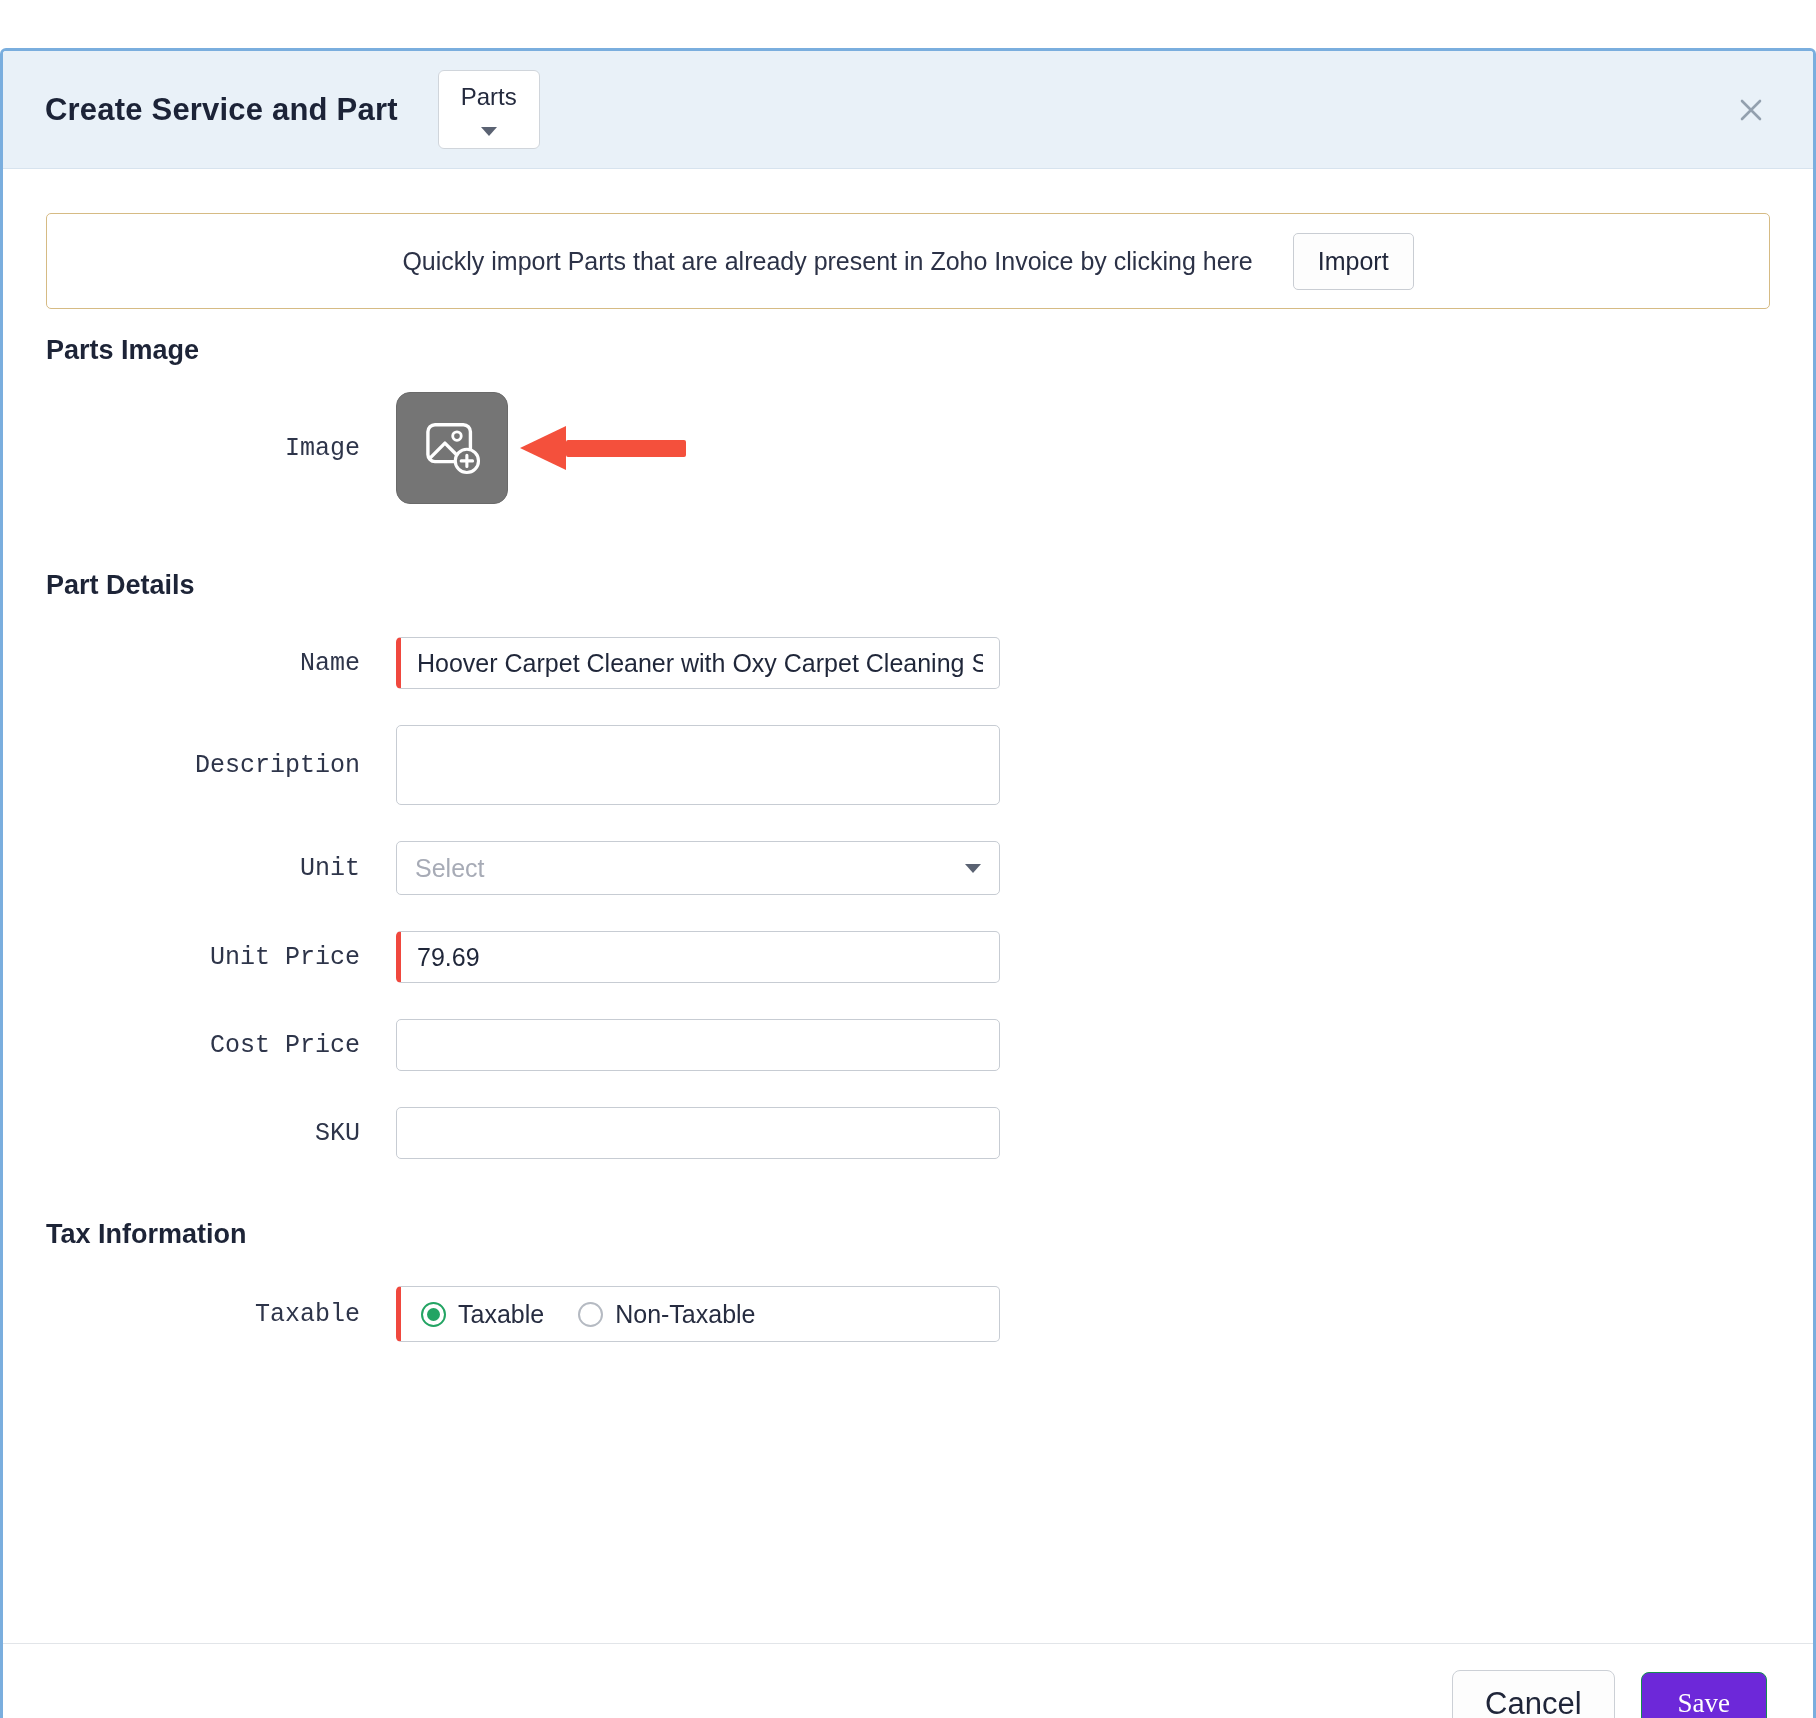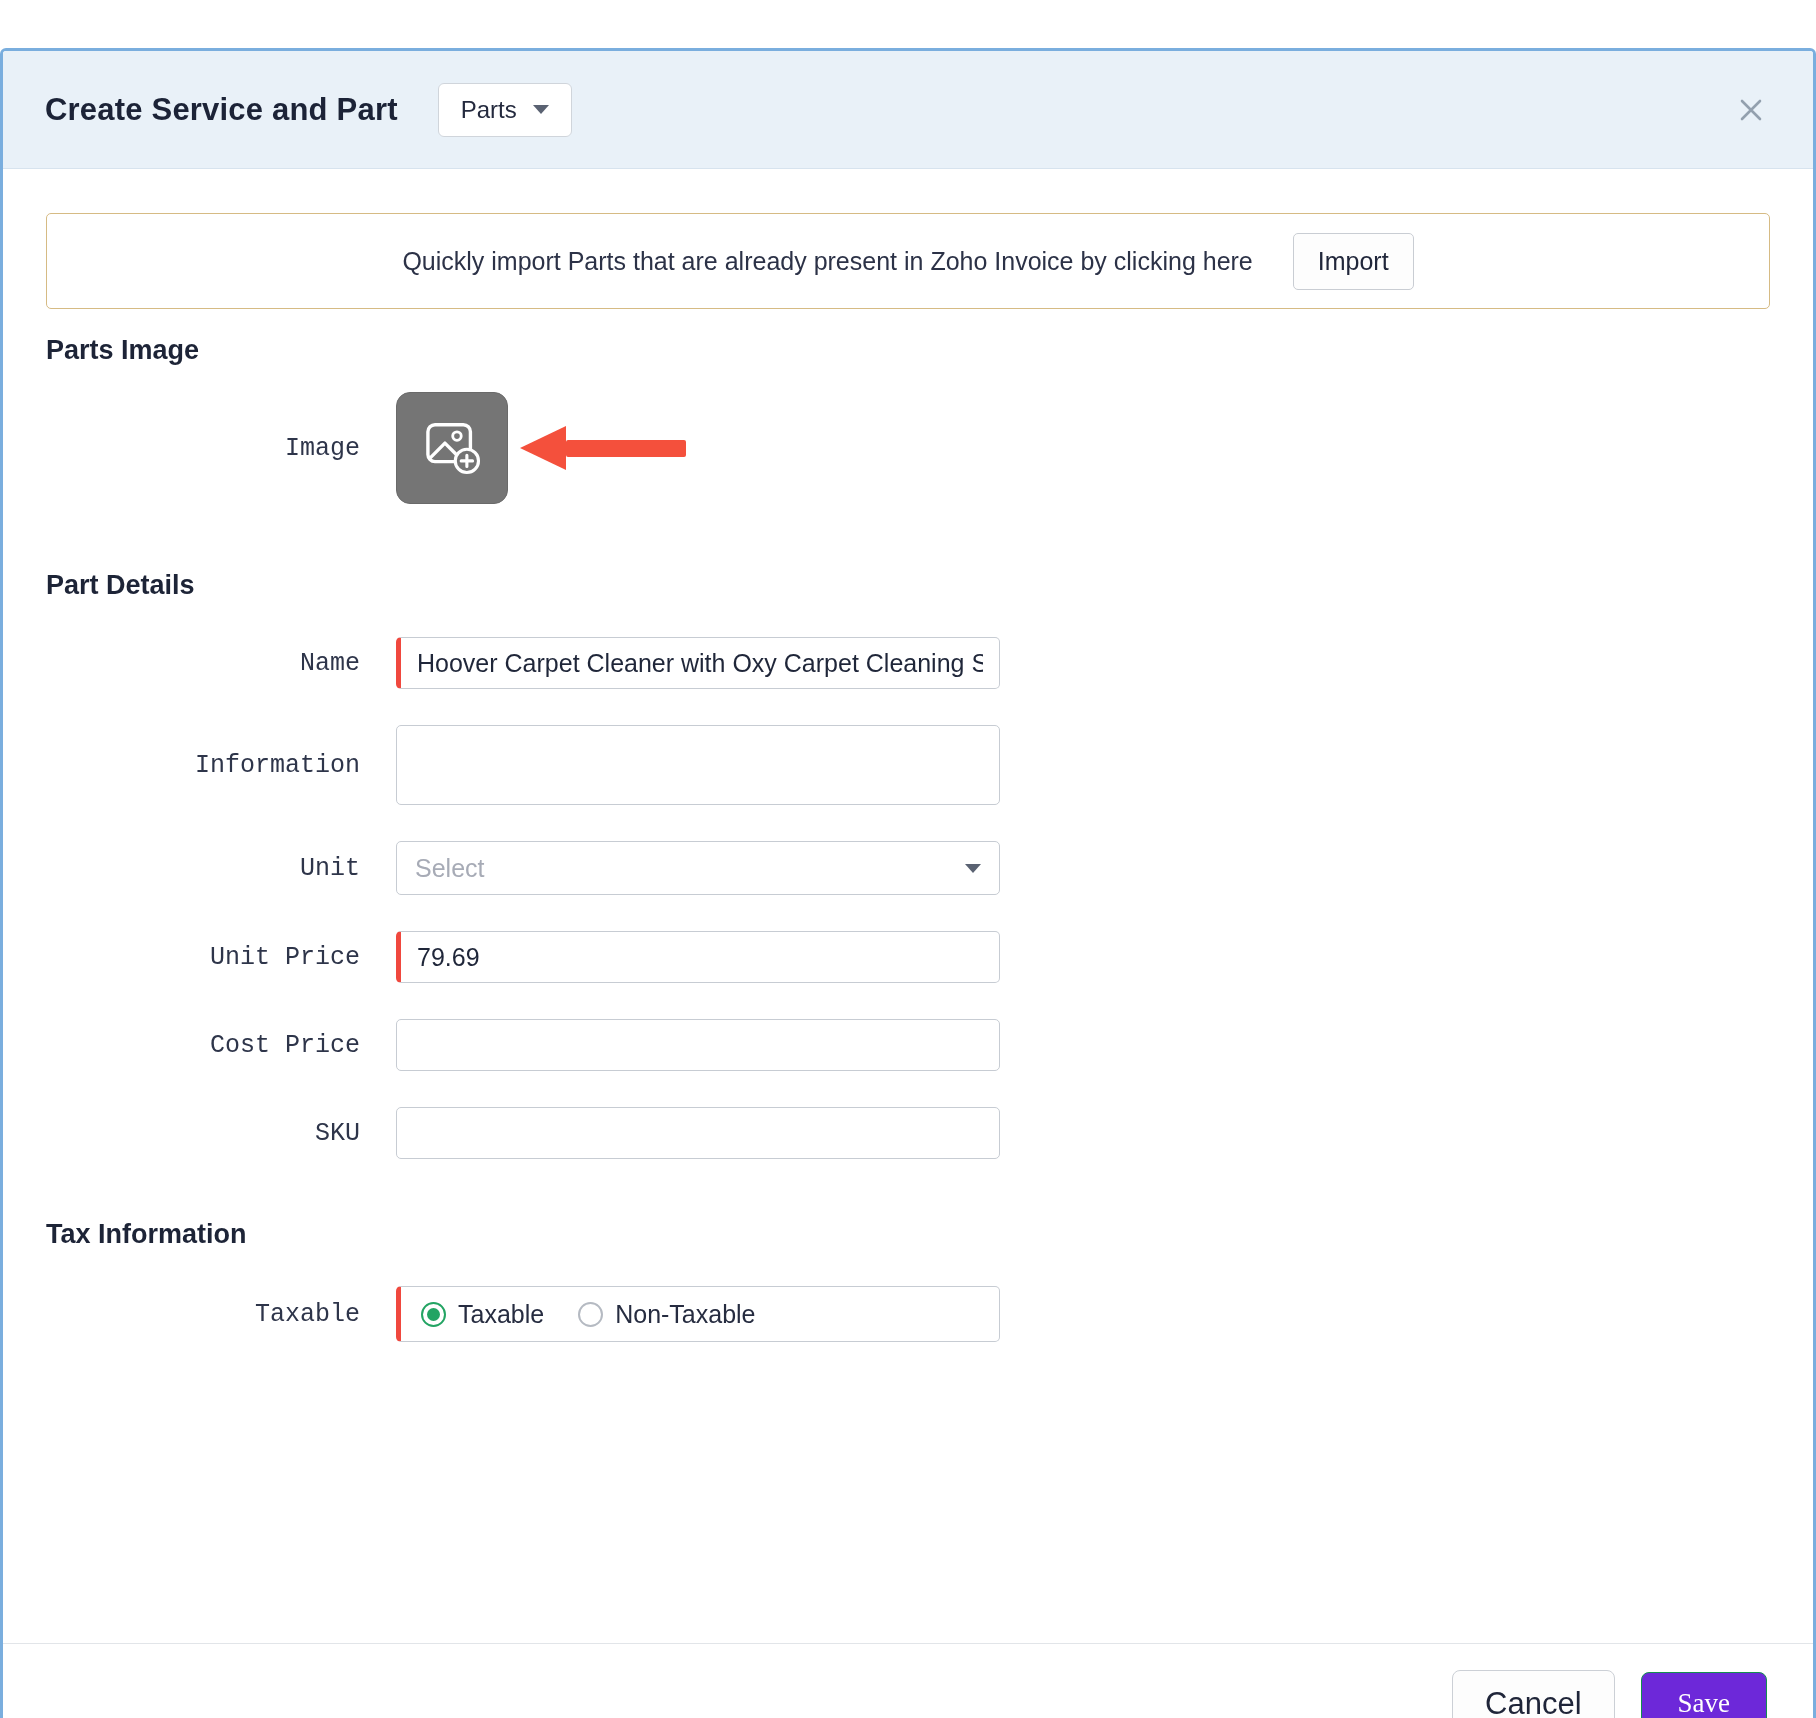--- a/index.html
+++ b/index.html
@@ -40,20 +40,21 @@
     border: 1px solid #d0d5db;
     border-radius: 6px;
     padding: 12px 22px;
     font-size: 24px;
     color: #242a3e;
     font-family: inherit;
     display: flex;
     align-items: center;
     gap: 16px;
     cursor: pointer;
+    flex-direction: column;
   }
   .chev {
     width: 0; height: 0;
     border-left: 8px solid transparent;
     border-right: 8px solid transparent;
     border-top: 9px solid #5a6272;
   }
   .close-button {
     margin-left: auto;
     background: transparent;
@@ -295,21 +296,21 @@
     </div>
 
     <div class="section-heading heading-part-details">Part Details</div>
 
     <div class="form-row">
       <div class="form-label">Name</div>
       <input class="text-input required" type="text" value="Hoover Carpet Cleaner with Oxy Carpet Cleaning S" style="">
     </div>
 
     <div class="form-row">
-      <div class="form-label">Information</div>
+      <div class="form-label">Description</div>
       <textarea class="textarea-input" style=""></textarea>
     </div>
 
     <div class="form-row">
       <div class="form-label">Unit</div>
       <div class="select-input">
         <span class="select-placeholder">Select</span>
         <span class="chev"></span>
       </div>
     </div>

